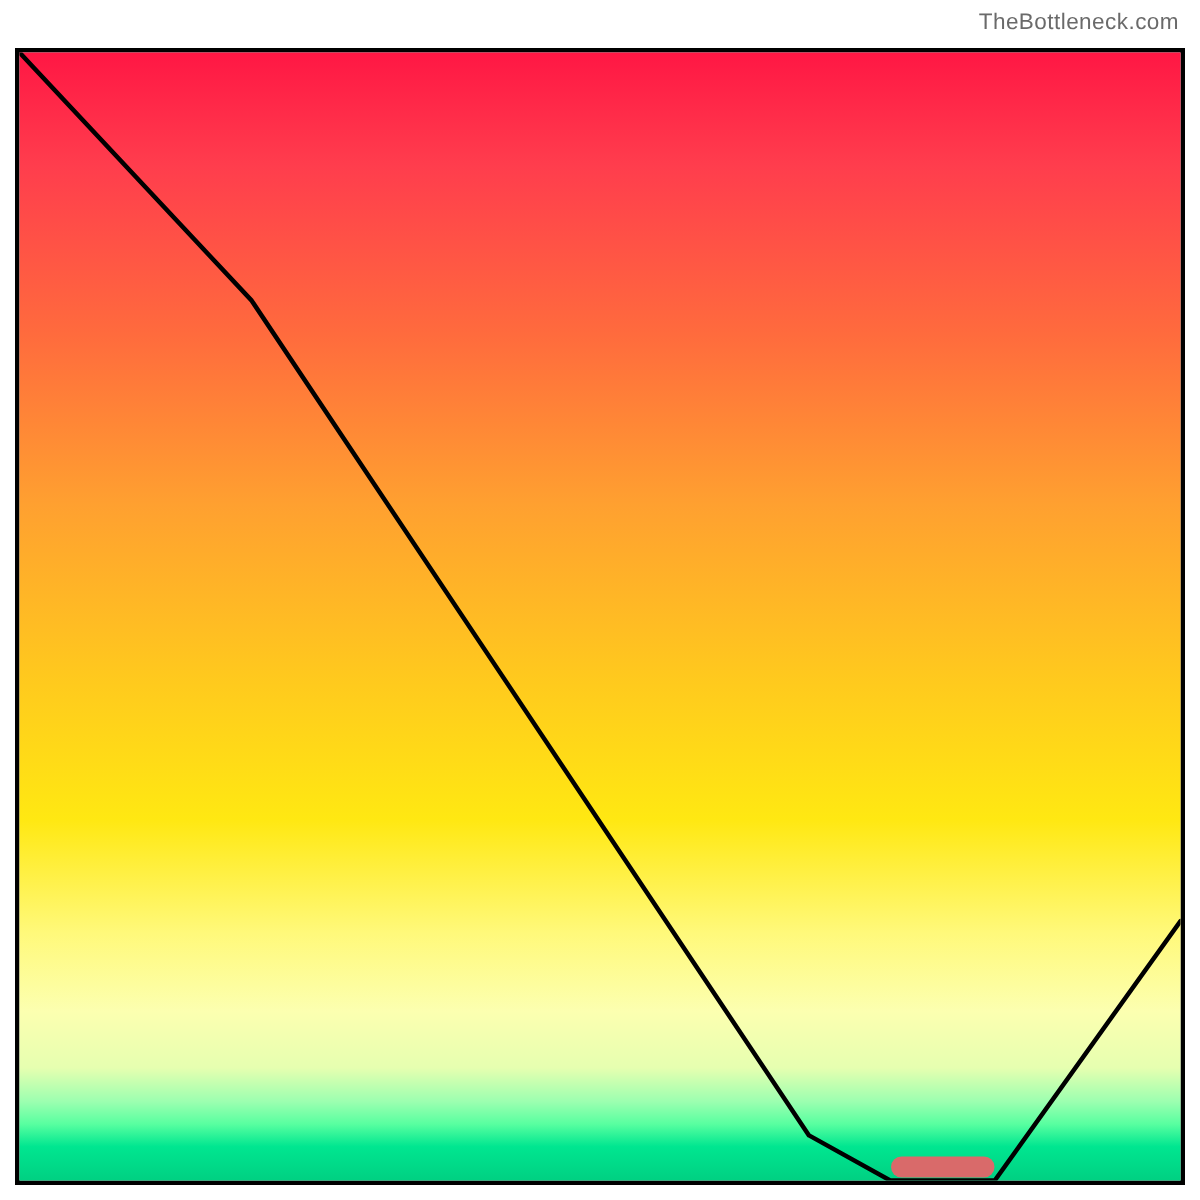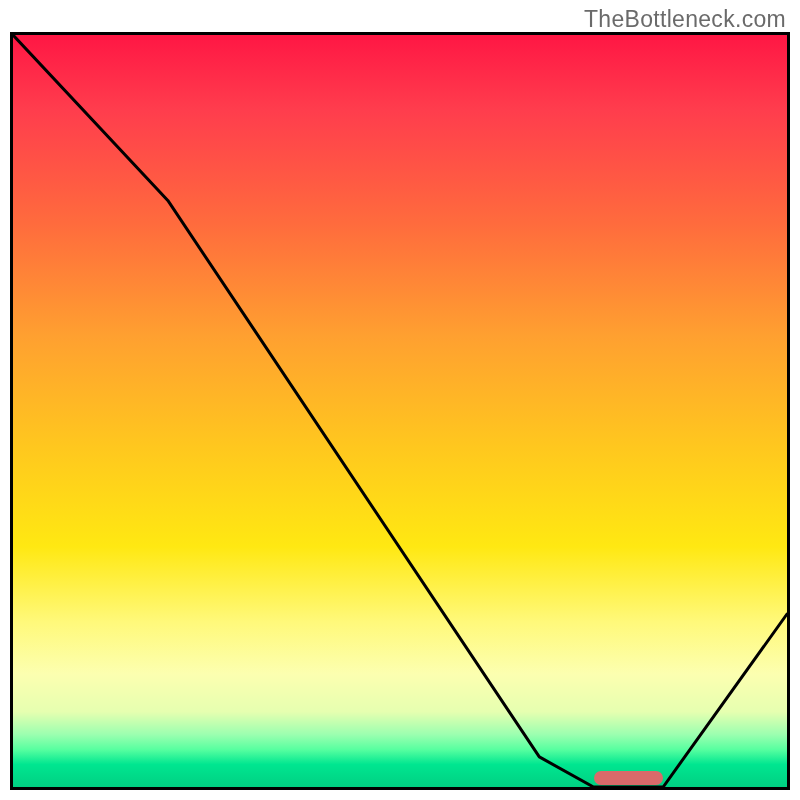--- a/index.html
+++ b/index.html
@@ -37,21 +37,21 @@
       #58ffa0 95%,
       #00e690 97%,
       #00d082 100%
     );
   }
   .watermark {
     position: absolute;
     top: 6px;
     right: 14px;
     color: #6a6a6a;
-    font-size: 23px;
+    font-size: 15px;
     font-weight: 500;
     letter-spacing: 0.3px;
   }
   svg.curve {
     position: absolute;
     inset: 0;
     width: 100%;
     height: 100%;
   }
   .red-bar {

